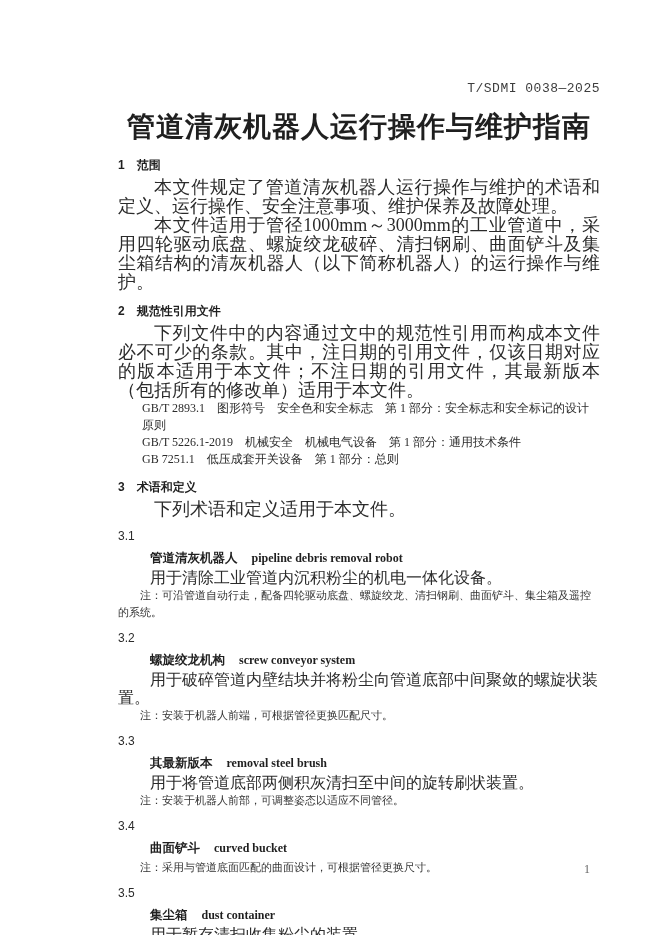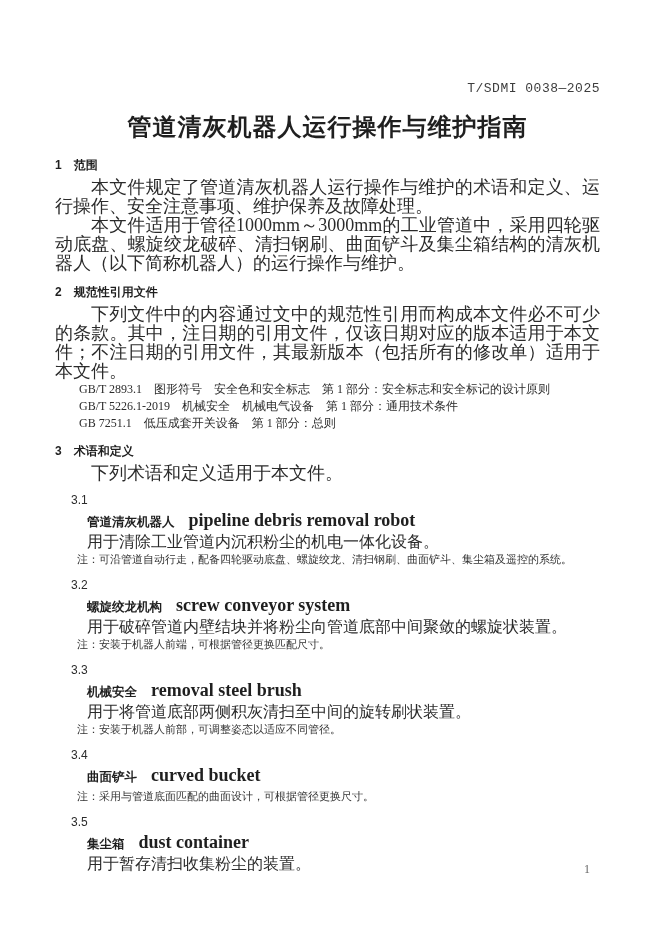--- a/index.html
+++ b/index.html
@@ -8,39 +8,39 @@
     background: #f2f2f2;
     font-family: "Liberation Serif", serif;
   }
   .page {
     position: relative;
     width: 662px;
     height: 935px;
     margin: 0 auto;
     background: #ffffff;
     box-sizing: border-box;
-    padding: 78px 62px 0 55px;
+    padding: 78px 62px 0 118px;
     color: #2b2b2b;
     overflow: hidden;
   }
   .doc-code-row {
     text-align: right;
     height: 16px;
   }
   .doc-code {
     font-family: "Liberation Mono", "DejaVu Sans Mono", monospace;
     font-size: 13px;
     letter-spacing: 0.5px;
     color: #3d3d3d;
   }
   .doc-title {
     text-align: center;
     font-family: "Liberation Sans", sans-serif;
     font-weight: 700;
-    font-size: 24px;
+    font-size: 28px;
     line-height: 30px;
     letter-spacing: 1px;
     color: #1f1f1f;
     margin: 18px 0 14px 0;
   }
   .sec-heading {
     font-family: "Liberation Sans", sans-serif;
     font-weight: 700;
     font-size: 12px;
     line-height: 18px;
@@ -59,37 +59,37 @@
     line-height: 17px;
     margin: 0;
     padding-left: 2em;
   }
   .term-entry { margin: 0; }
   .term-num {
     font-family: "Liberation Sans", sans-serif;
     font-size: 12px;
     line-height: 17px;
     color: #2b2b2b;
-    margin: 9px 0 3px 16px;
+    margin: 9px 0 3px 0;
   }
   p.term-head {
     margin: 0 0 2px 0;
     text-indent: 2em;
     line-height: 17px;
   }
   .term-zh {
     font-family: "Liberation Sans", sans-serif;
     font-weight: 700;
     font-size: 12.5px;
     color: #1f1f1f;
   }
   .term-en {
     font-family: "Liberation Serif", serif;
     font-weight: 700;
-    font-size: 18px;
+    font-size: 12px;
     color: #1f1f1f;
     margin-left: 14px;
   }
   p.term-def {
     font-size: 16px;
     line-height: 18px;
     margin: 0;
     text-indent: 2em;
   }
   p.term-note {
@@ -148,21 +148,21 @@
 
     <div class="term-entry">
       <div class="term-num">3.2</div>
       <p class="term-head"><span class="term-zh">螺旋绞龙机构</span><span class="term-en">screw conveyor system</span></p>
       <p class="term-def">用于破碎管道内壁结块并将粉尘向管道底部中间聚敛的螺旋状装置。</p>
       <p class="term-note">注：安装于机器人前端，可根据管径更换匹配尺寸。</p>
     </div>
 
     <div class="term-entry">
       <div class="term-num">3.3</div>
-      <p class="term-head"><span class="term-zh">机械安全</span><span class="term-en">removal steel brush</span></p>
+      <p class="term-head"><span class="term-zh">其最新版本</span><span class="term-en">removal steel brush</span></p>
       <p class="term-def">用于将管道底部两侧积灰清扫至中间的旋转刷状装置。</p>
       <p class="term-note">注：安装于机器人前部，可调整姿态以适应不同管径。</p>
     </div>
 
     <div class="term-entry">
       <div class="term-num">3.4</div>
       <p class="term-head"><span class="term-zh">曲面铲斗</span><span class="term-en">curved bucket</span></p>
       <p class="term-note">注：采用与管道底面匹配的曲面设计，可根据管径更换尺寸。</p>
     </div>
 

